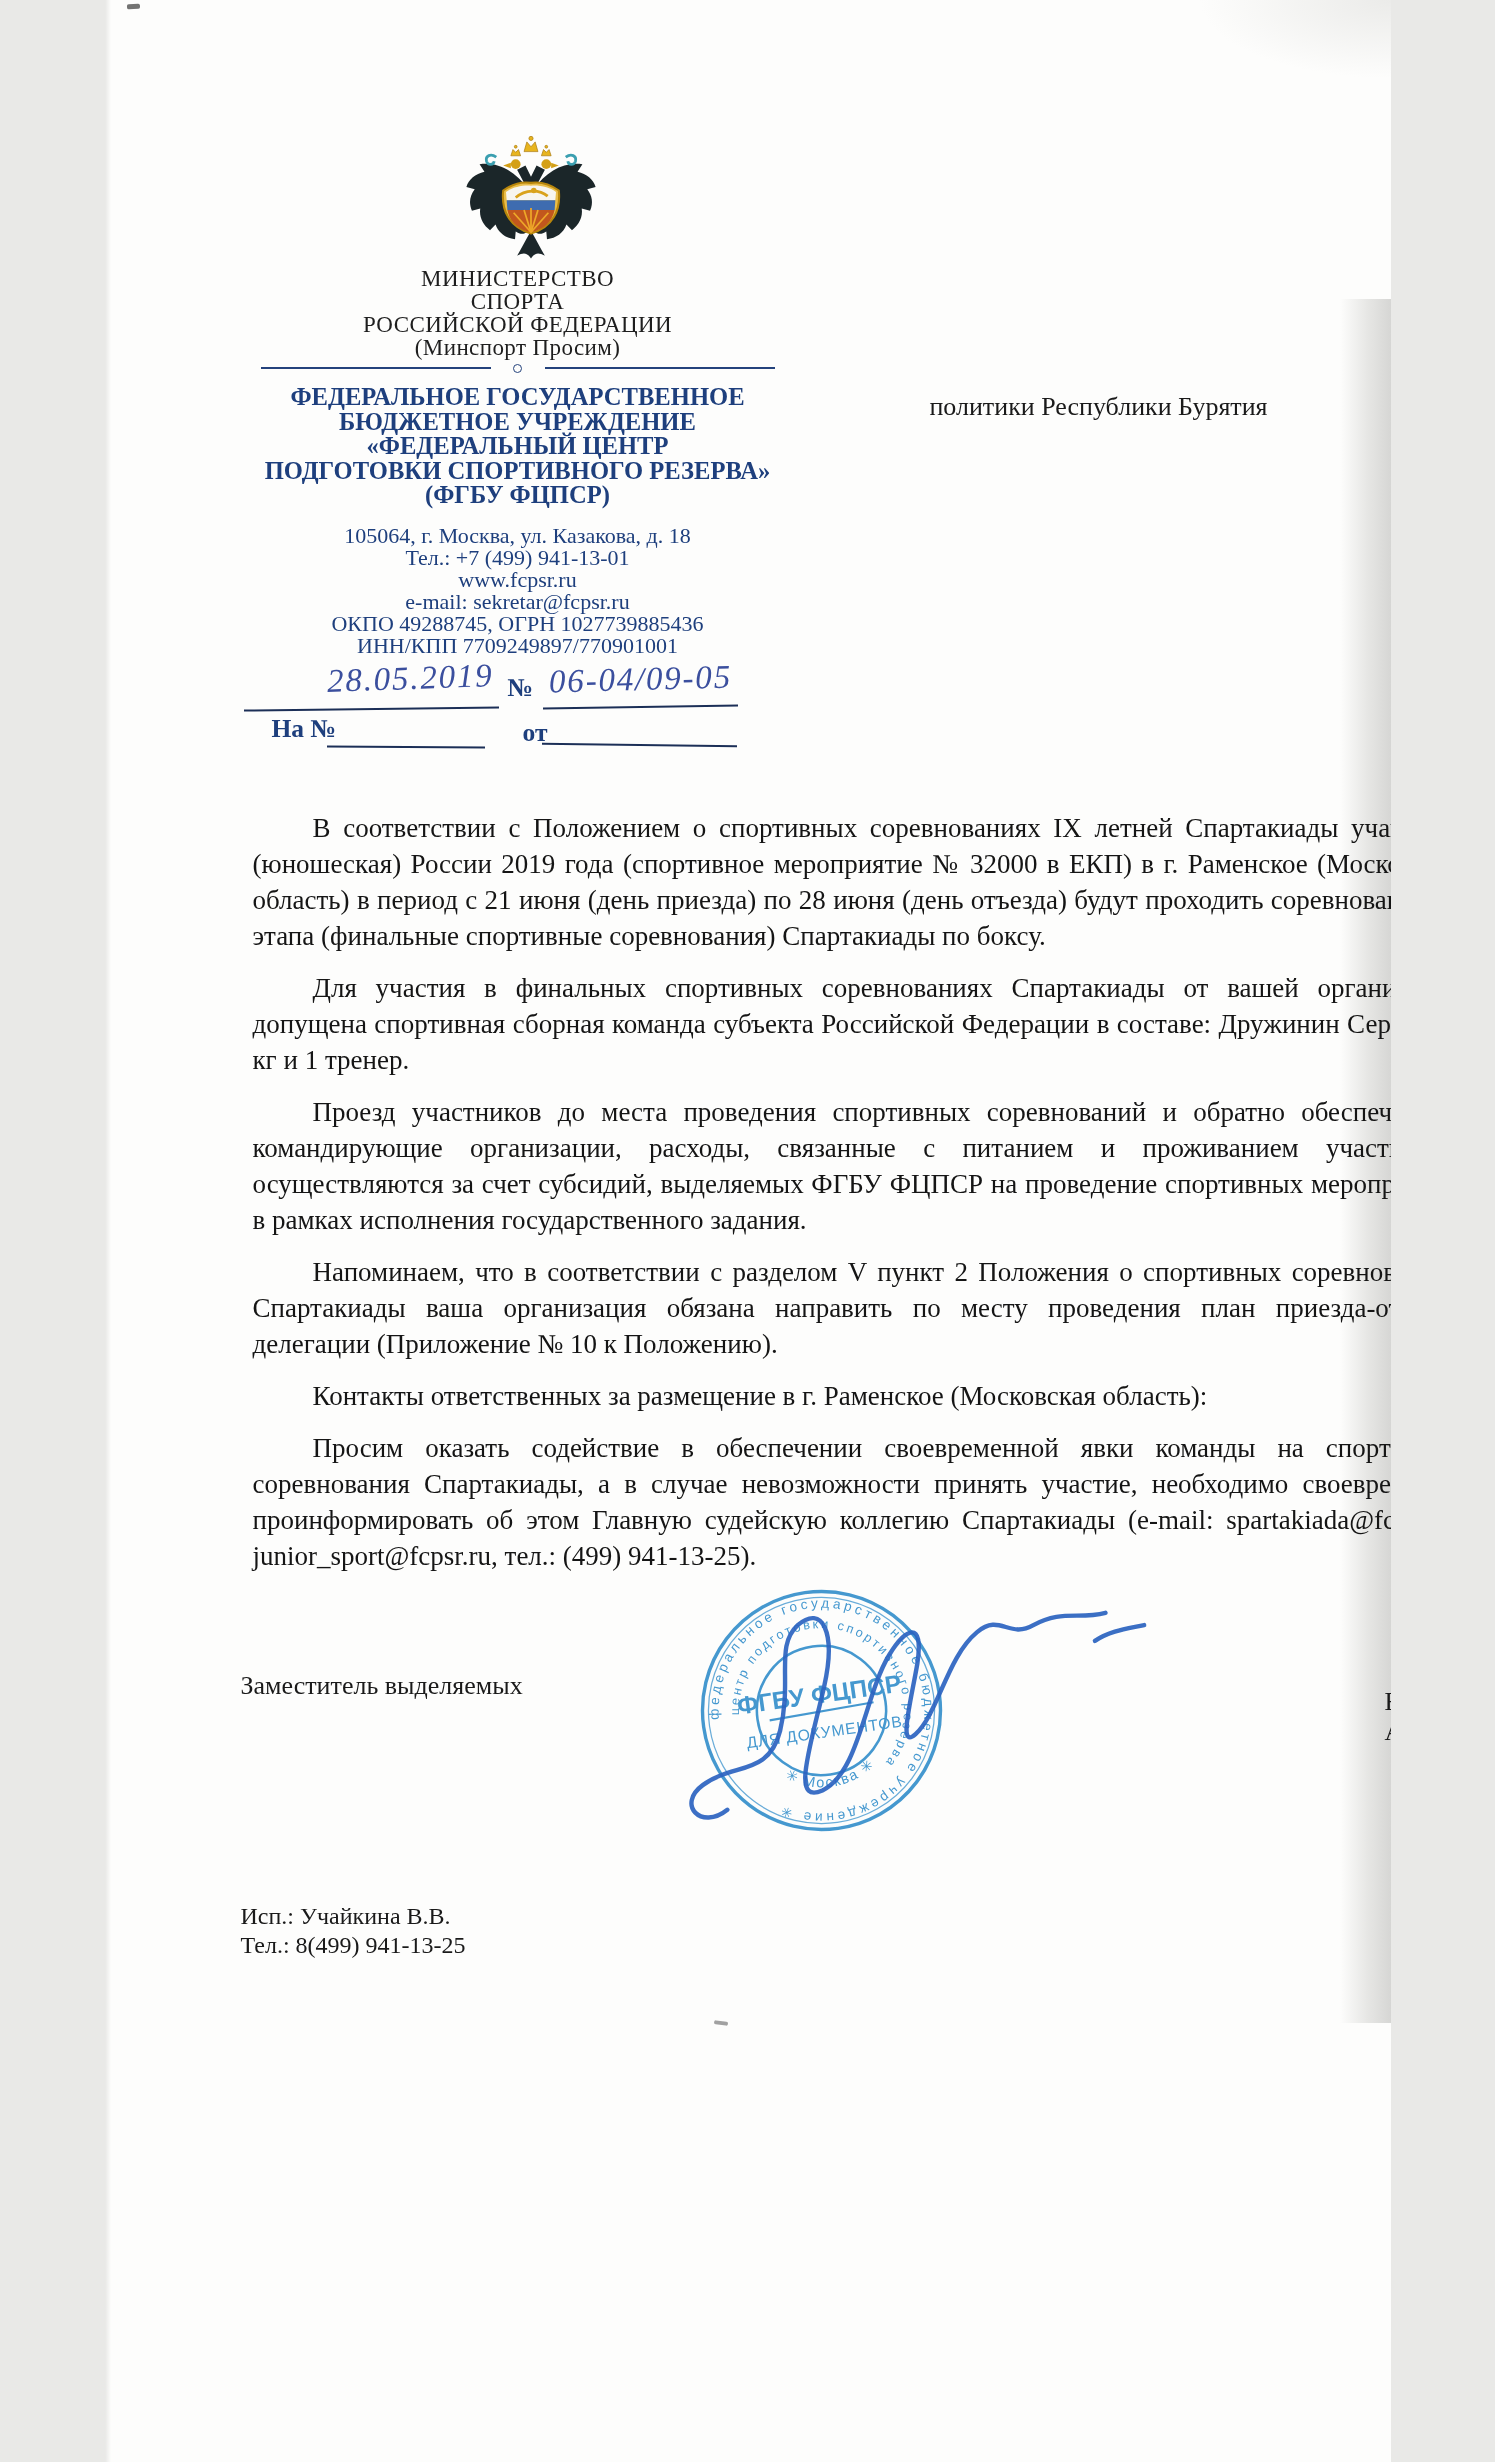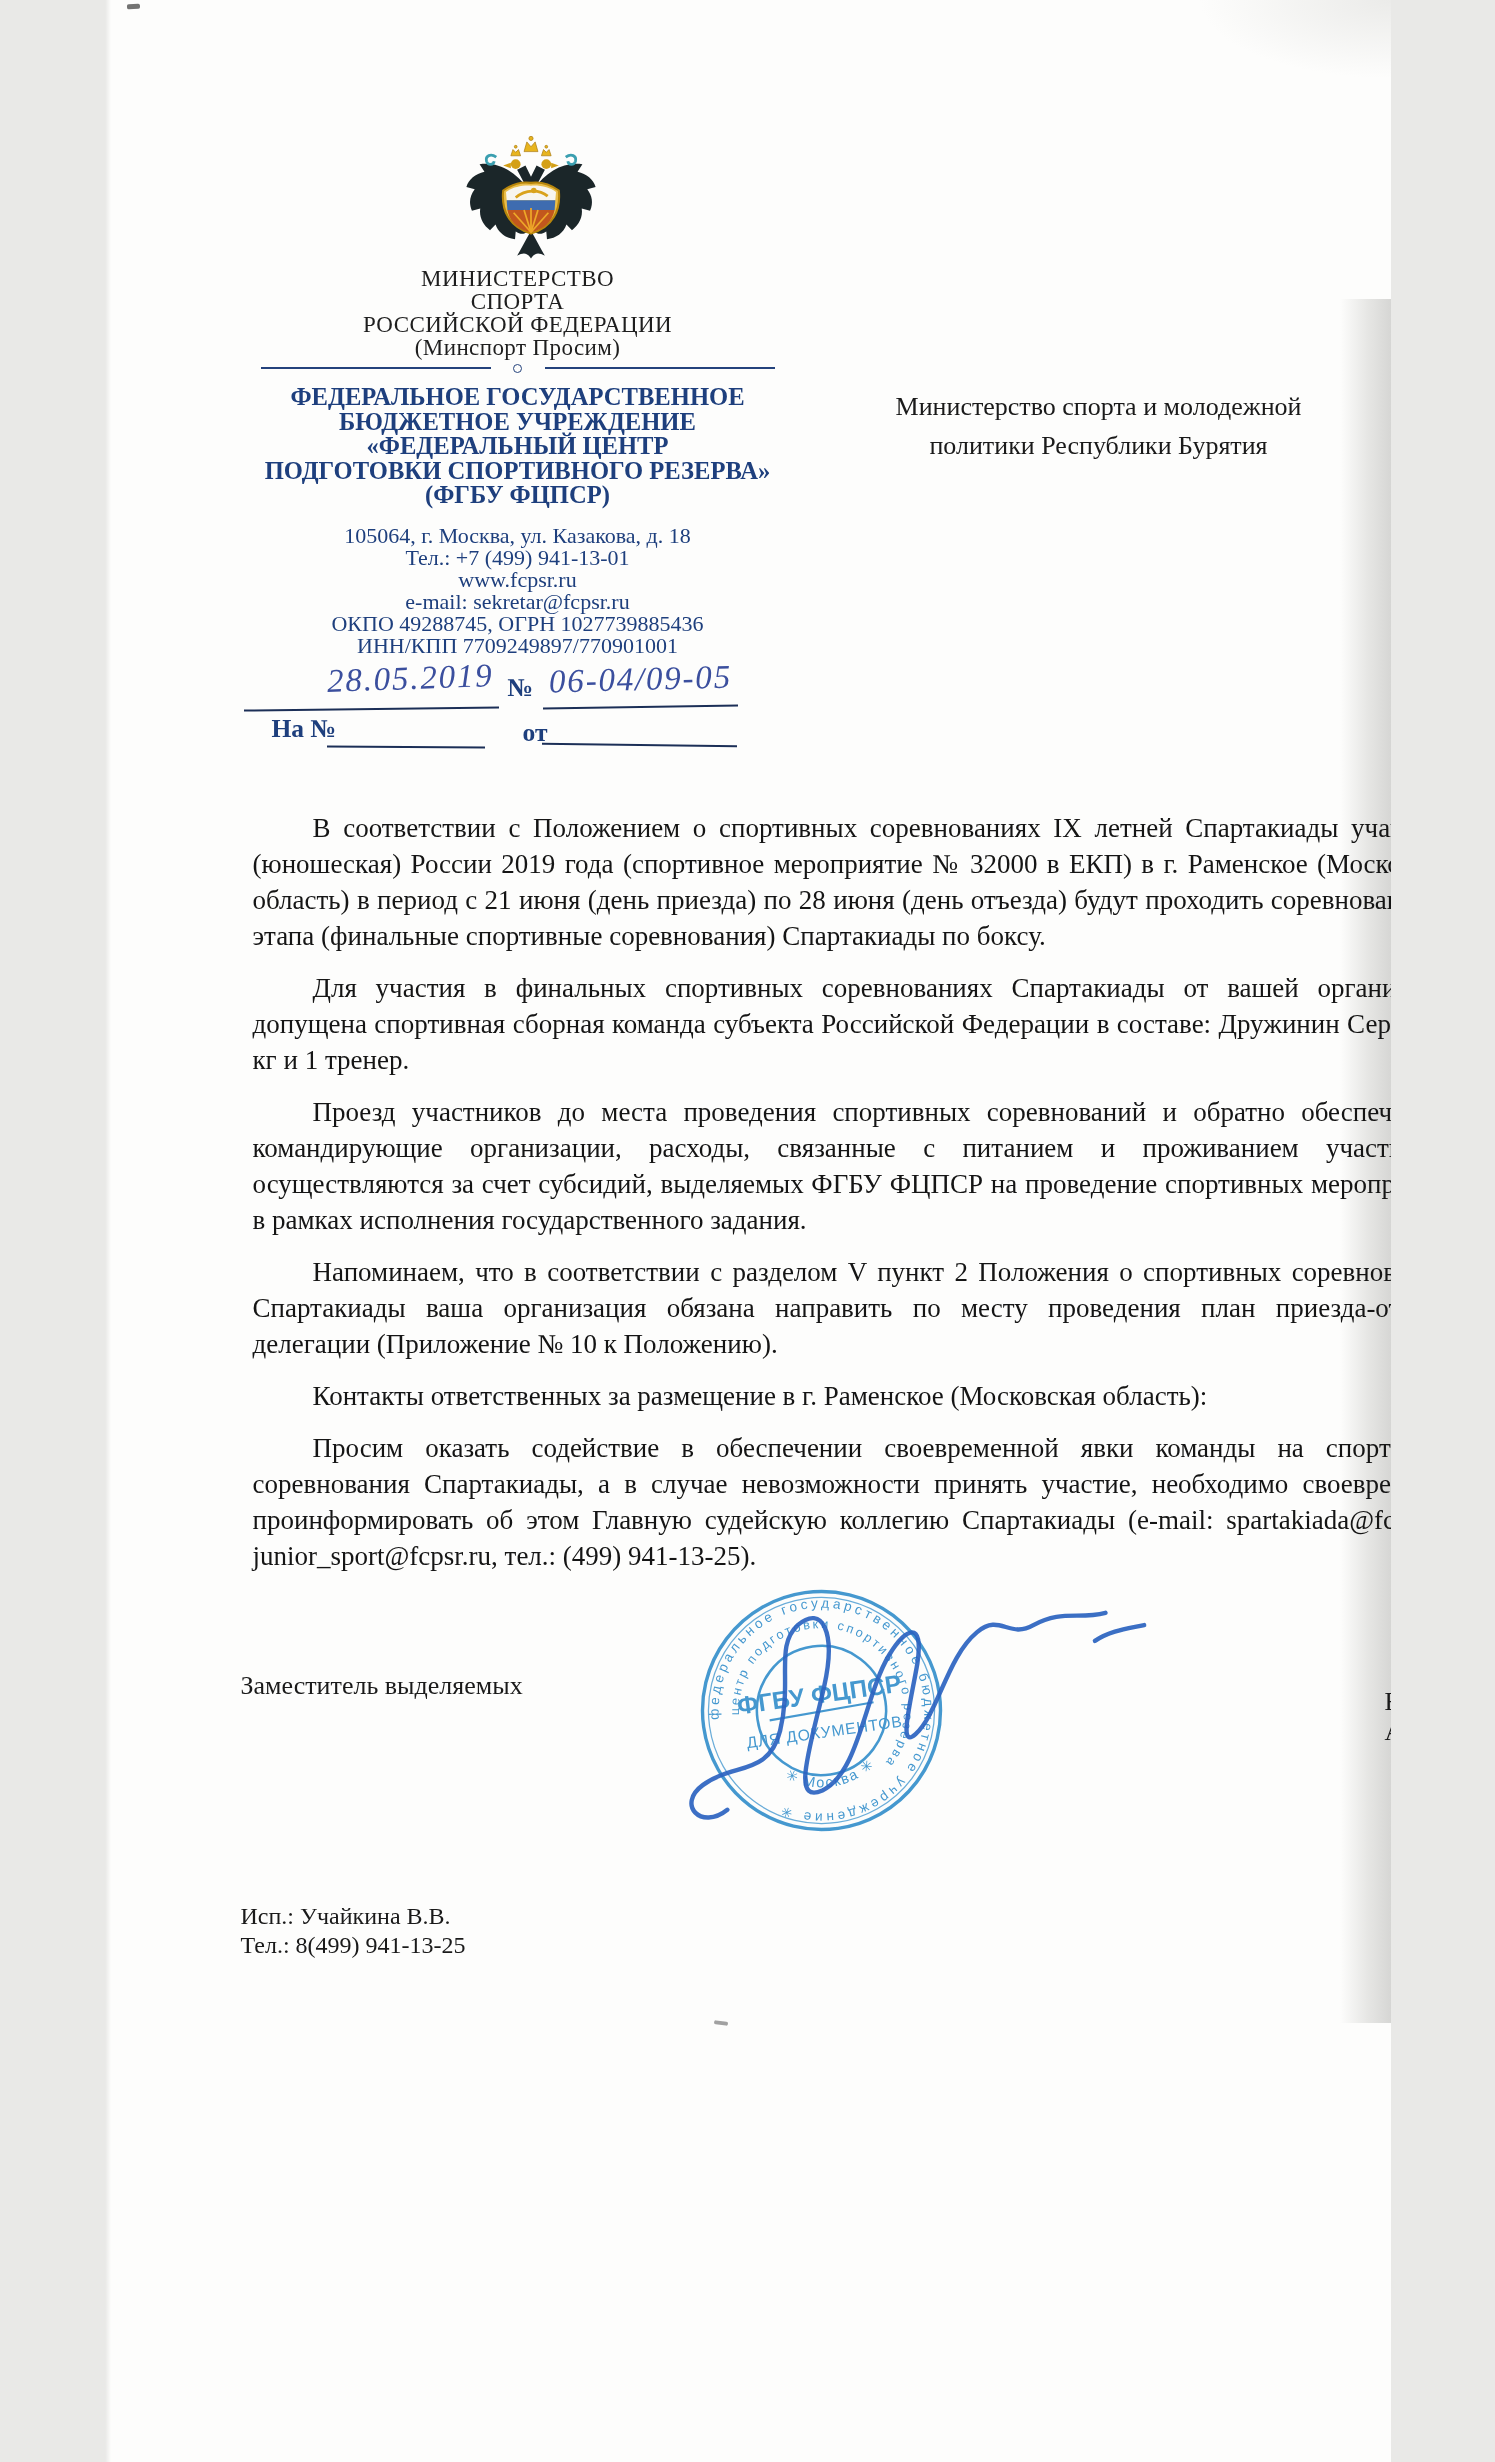--- a/index.html
+++ b/index.html
@@ -149,21 +149,20 @@
   <div class="hw hw-num">06-04/09-05</div>
   <div class="uline u-date"></div>
   <div class="uline u-num"></div>
 
   <div class="reply-label">На №</div>
   <div class="uline u-reply1"></div>
   <div class="reply-from">от</div>
   <div class="uline u-reply2"></div>
 
   <div class="recipient">
-    <div>Министерство спорта и молодежной</div>
     <div>политики Республики Бурятия</div>
   </div>
 
   <div class="body-text">
     <p>В соответствии с Положением о спортивных соревнованиях IX летней Спартакиады учащихся (юношеская) России 2019 года (спортивное мероприятие № 32000 в ЕКП) в г. Раменское (Московская область) в период с 21 июня (день приезда) по 28 июня (день отъезда) будут проходить соревнования III этапа (финальные спортивные соревнования) Спартакиады по боксу.</p>
     <p>Для участия в финальных спортивных соревнованиях Спартакиады от вашей организации допущена спортивная сборная команда субъекта Российской Федерации в составе: Дружинин Сергей 81 кг и 1 тренер.</p>
     <p>Проезд участников до места проведения спортивных соревнований и обратно обеспечивают командирующие организации, расходы, связанные с питанием и проживанием участников, осуществляются за счет субсидий, выделяемых ФГБУ ФЦПСР на проведение спортивных мероприятий в рамках исполнения государственного задания.</p>
     <p>Напоминаем, что в соответствии с разделом V пункт 2 Положения о спортивных соревнованиях Спартакиады ваша организация обязана направить по месту проведения план приезда-отъезда делегации (Приложение № 10 к Положению).</p>
     <p>Контакты ответственных за размещение в г. Раменское (Московская область):</p>
     <p>Просим оказать содействие в обеспечении своевременной явки команды на спортивные соревнования Спартакиады, а в случае невозможности принять участие, необходимо своевременно проинформировать об этом Главную судейскую коллегию Спартакиады (e-mail: spartakiada@fcpsr.ru, junior_sport@fcpsr.ru, тел.: (499) 941-13-25).</p>

